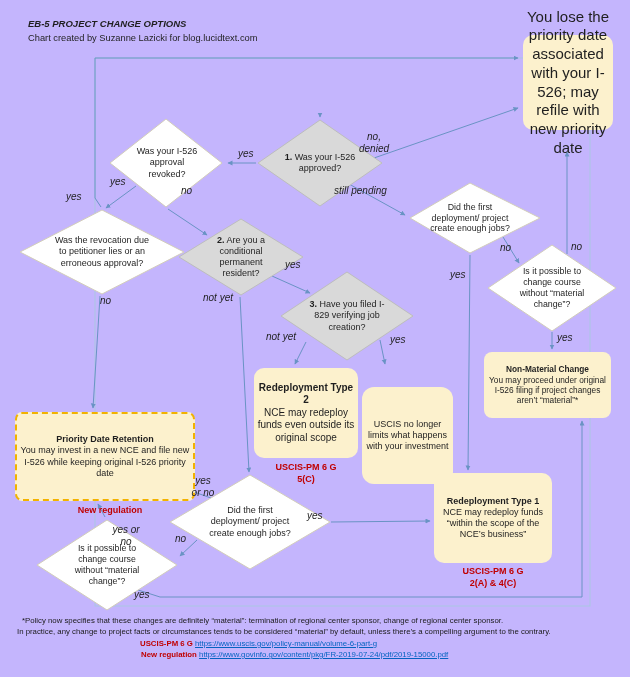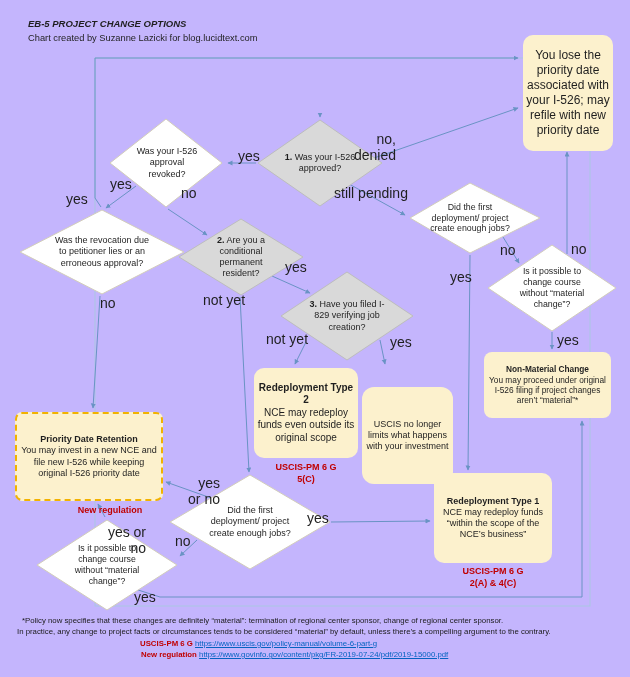--- a/index.html
+++ b/index.html
@@ -10,22 +10,22 @@
   .hdr-sub{position:absolute;left:28px;top:33px;font-size:9.3px;}
   .node{position:absolute;display:flex;align-items:center;justify-content:center;
         text-align:center;line-height:1.25;box-sizing:border-box;padding:3px;}
   .yellow{background:#fcf1cd;border-radius:10px;}
   .green{background:#d8e7cc;border:1.5px solid #7cab62;border-radius:8px;font-weight:bold;font-size:9.5px;}
   .dashed{background:#fcf1cd;border:2px dashed #f2b200;border-radius:7px;}
   .dtext{position:absolute;display:flex;align-items:center;justify-content:center;
          text-align:center;font-size:9px;line-height:1.25;}
   .dtext .inner{max-width:100px;}
   .bt{font-weight:bold;}
-  .lbl{position:absolute;font-size:14px;color:#1f1f1f;
-       white-space:pre-line;line-height:1.15;text-align:right;}
+  .lbl{position:absolute;font-style:italic;font-size:10px;color:#1f1f1f;
+       white-space:pre-line;line-height:1.15;text-align:center;}
   .ref{position:absolute;color:#c00000;font-weight:bold;font-size:9px;text-align:center;
        white-space:pre-line;line-height:1.3;}
   .fnote{position:absolute;font-size:7.8px;color:#1a1a1a;white-space:nowrap;}
   .flabel-red{color:#c00000;font-weight:bold;}
   .flink{color:#0563c1;text-decoration:underline;cursor:pointer;}
 </style>
 </head>
 <body>
 
 <div id="canvas">
@@ -70,21 +70,21 @@
     <polygon points="102,210 184,252 102,294 20,252" fill="#ffffff" stroke="#d2cdbb"></polygon>
     <polygon points="241,219 303,257 241,295 179,257" fill="#d9d9d9" stroke="#bdbdbd"></polygon>
     <polygon points="347,272 413,316 347,360 281,316" fill="#d9d9d9" stroke="#bdbdbd"></polygon>
     <polygon points="470,183 540,218 470,253 410,218" fill="#ffffff" stroke="#d2cdbb"></polygon>
     <polygon points="552,245 616,288 552,331 488,288" fill="#ffffff" stroke="#d2cdbb"></polygon>
     <polygon points="250,475 330,522 250,569 170,522" fill="#ffffff" stroke="#d2cdbb"></polygon>
     <polygon points="107,520 177,565 107,610 37,565" fill="#ffffff" stroke="#d2cdbb"></polygon>
   </svg>
 
 
-  <div class="node yellow" style="left:523px;top:35px;width:90px;height:116px;font-size:12px;">
+  <div class="node yellow" style="left:523px;top:35px;width:90px;height:95px;font-size:15px;">
     <div>You lose the priority date associated with your I-526; may refile with new priority date</div>
   </div>
 
   <div class="node yellow" style="left:484px;top:352px;width:127px;height:66px;font-size:8.3px;border-radius:8px;">
     <div>
       <div class="bt">Non-Material Change</div>
       <div>You may proceed under original I-526 filing if project changes aren’t “material”*</div>
     </div>
   </div>
 
@@ -99,21 +99,21 @@
     <div>USCIS no longer limits what happens with your investment</div>
   </div>
 
   <div class="node yellow" style="left:434px;top:473px;width:118px;height:90px;font-size:9px;">
     <div>
       <div class="bt">Redeployment Type 1</div>
       <div>NCE may redeploy funds “within the scope of the NCE’s business”</div>
     </div>
   </div>
 
-  <div class="node dashed" style="left:15px;top:412px;width:148px;height:89px;font-size:9px;">
+  <div class="node dashed" style="left:15px;top:412px;width:180px;height:89px;font-size:9px;">
     <div>
       <div class="bt">Priority Date Retention</div>
       <div>You may invest in a new NCE and file new I-526 while keeping original I-526 priority date</div>
     </div>
   </div>
 
   <div class="ref" style="left:254px;top:462px;width:104px;">USCIS-PM 6 G
 5(C)</div>
   <div class="ref" style="left:434px;top:566px;width:118px;">USCIS-PM 6 G
 2(A) &amp;  4(C)</div>

